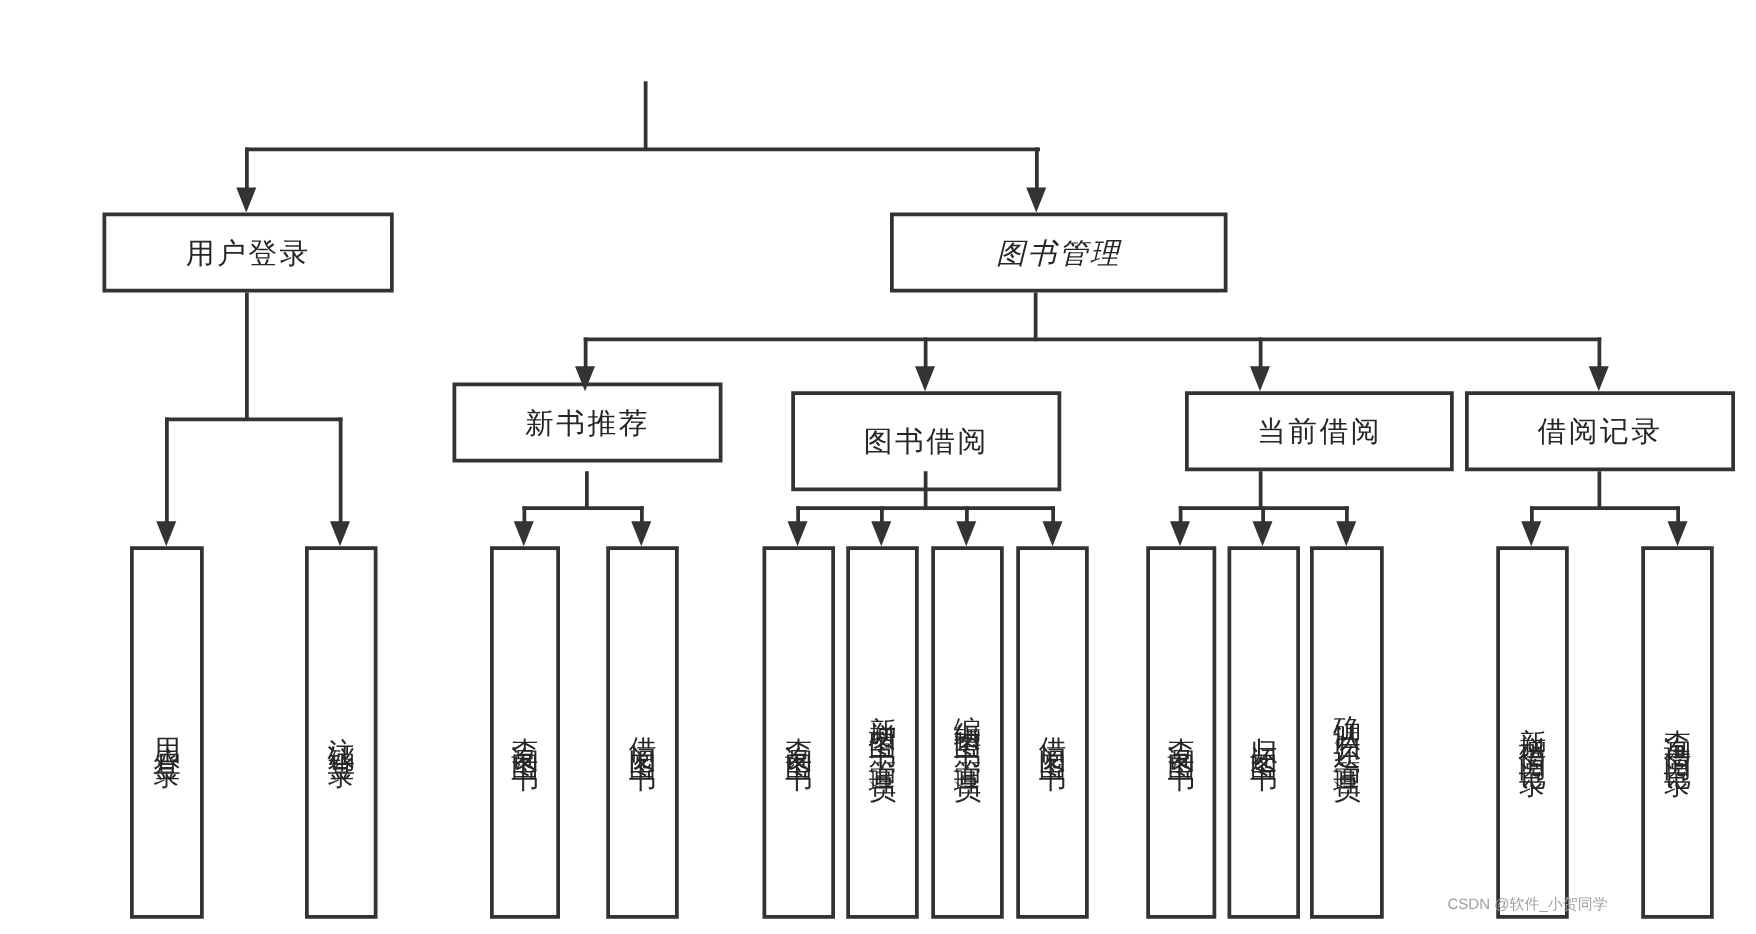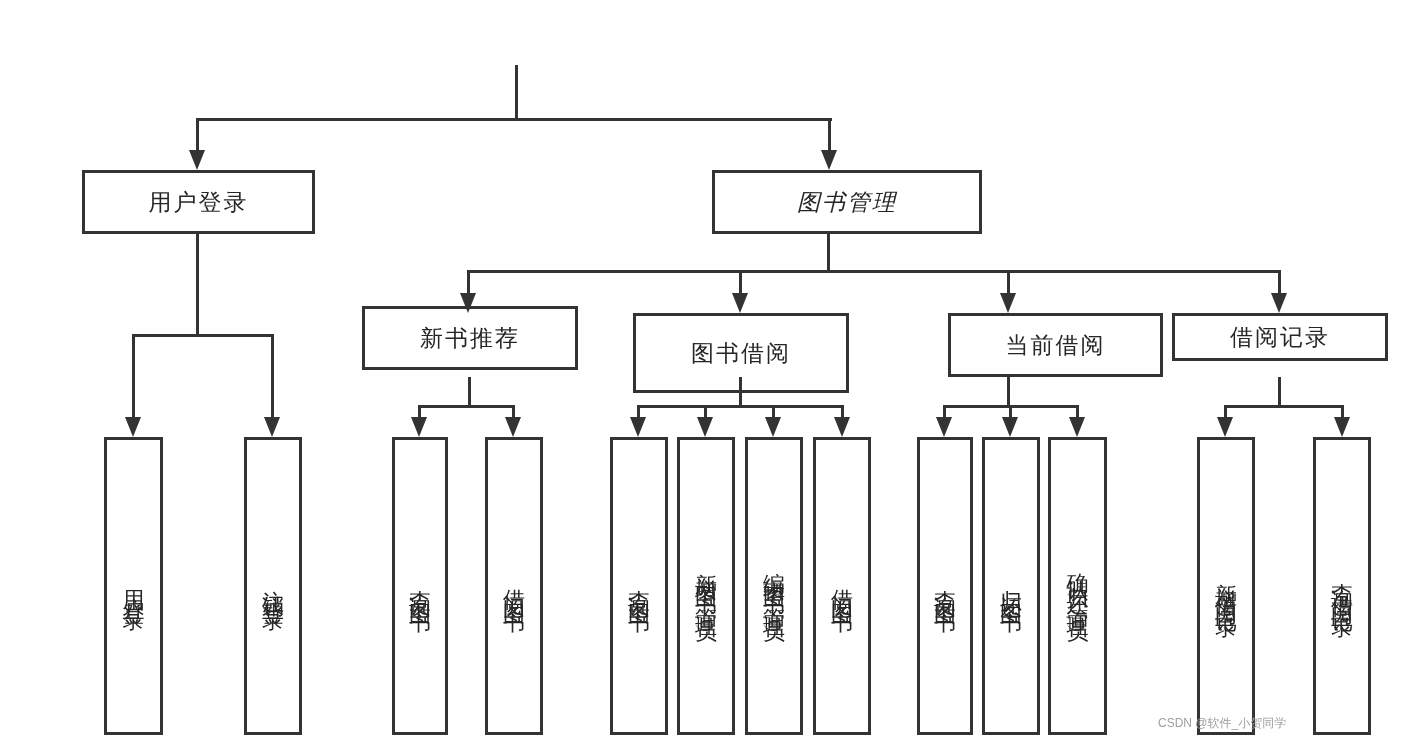--- a/index.html
+++ b/index.html
@@ -74,21 +74,21 @@
   </div>
 
   <div class="node h-node" style="left:633px;top:313px;width:216px;height:80px;">
     <span>图书借阅</span>
   </div>
 
   <div class="node h-node" style="left:901px;top:313px;width:215px;height:64px;margin-left:47px;">
     <span>当前借阅</span>
   </div>
 
-  <div class="node h-node" style="left:1172px;top:313px;width:216px;height:48px;">
+  <div class="node h-node" style="left:1172px;top:313px;width:216px;height:64px;">
     <span>借阅记录</span>
   </div>
 
   <div class="node v-node" style="left:104px;top:437px;width:59px;height:298px;">
     <span>用户登录</span>
   </div>
 
   <div class="node v-node" style="left:244px;top:437px;width:58px;height:298px;">
     <span>注销登录</span>
   </div>

